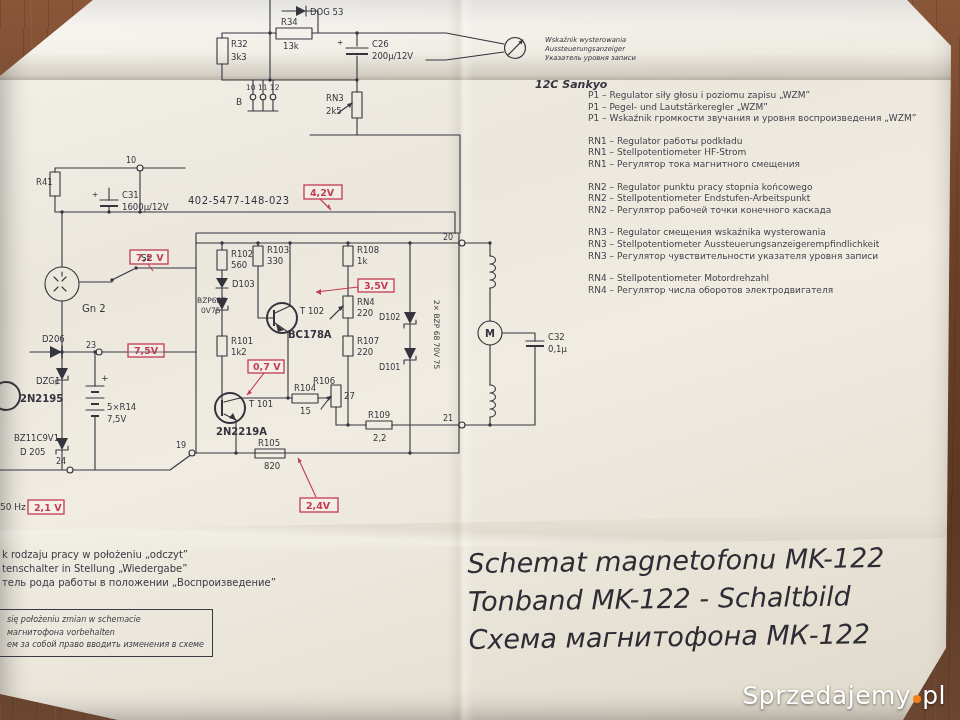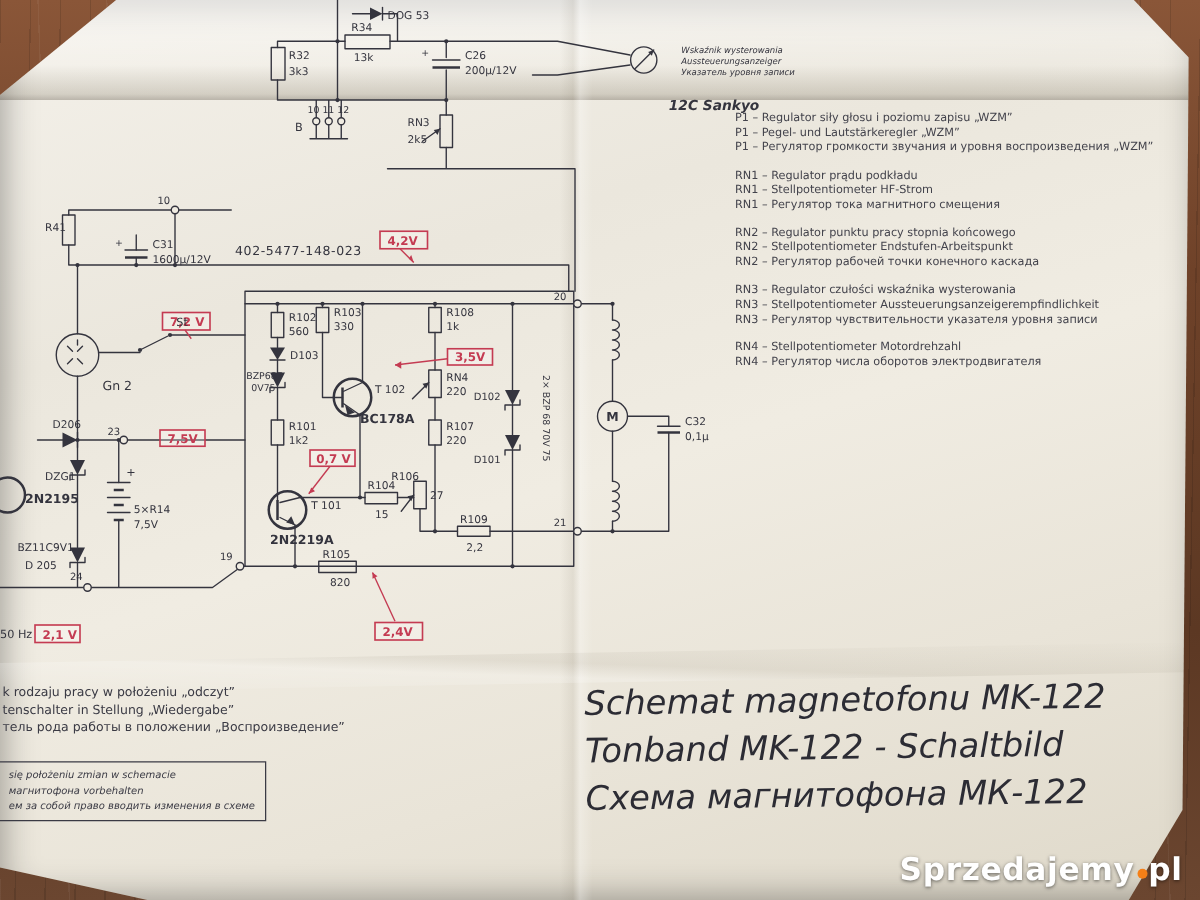--- a/index.html
+++ b/index.html
@@ -34,21 +34,21 @@
   .rf{fill:#c43b52;stroke:none}
   .term{stroke:#34343e;stroke-width:1.1;fill:#f0ece2}
   .legend{position:absolute;left:588px;top:90px;width:345px;color:#43434c;
     font-size:9px;line-height:11.6px}
   .legend .grp{margin-bottom:11px}
   .titles{position:absolute;left:468px;top:542px;font-style:italic;font-size:27px;line-height:38px;
     color:#2c2c34;transform:rotate(-0.8deg);white-space:nowrap}
   .note1{position:absolute;left:2px;top:548px;font-size:10px;line-height:14px;color:#3a3a44;white-space:nowrap}
   .note2{position:absolute;left:-8px;top:609px;border:1.3px solid #3a3a44;padding:4px 8px 4px 14px;
     font-style:italic;font-size:8px;line-height:12.5px;color:#3a3a44;white-space:nowrap}
-  .watermark{position:absolute;right:14px;bottom:10px;font-size:25px;font-weight:bold;color:#fff;
+  .watermark{position:absolute;right:14px;bottom:10px;font-size:25px;font-weight:normal;color:#fff;
     text-shadow:0 1px 3px rgba(0,0,0,.55);letter-spacing:.5px}
   .watermark .dot{display:inline-block;width:8px;height:8px;border-radius:50%;background:#f57f17;margin:0 1px 1px 2px}
 </style>
 </head>
 <body>
 
 <div class="photo">
   <div class="wood-grain"></div>
 
   <div class="paper">
@@ -295,34 +295,34 @@
         <text class="t8" x="443" y="240">20</text>
         <text class="t8" x="443" y="421">21</text>
         <text class="t9" x="0" y="510">50 Hz</text>
       </g>
     </svg>
 
     <div class="legend">
       <div class="grp">
         <div>P1 – Regulator siły głosu i poziomu zapisu „WZM”</div>
         <div>P1 – Pegel- und Lautstärkeregler „WZM”</div>
-        <div>P1 – Регулятор громкости звучания и уровня воспроизведения „WZM”</div>
-      </div>
-      <div class="grp">
-        <div>RN1 – Regulator prądu podkładu</div>
+        <div>P1 – Wskaźnik громкости звучания и уровня воспроизведения „WZM”</div>
+      </div>
+      <div class="grp">
+        <div>RN1 – Regulator работы podkładu</div>
         <div>RN1 – Stellpotentiometer HF-Strom</div>
         <div>RN1 – Регулятор тока магнитного смещения</div>
       </div>
       <div class="grp">
         <div>RN2 – Regulator punktu pracy stopnia końcowego</div>
         <div>RN2 – Stellpotentiometer Endstufen-Arbeitspunkt</div>
         <div>RN2 – Регулятор рабочей точки конечного каскада</div>
       </div>
       <div class="grp">
-        <div>RN3 – Regulator czułości wskaźnika wysterowania</div>
+        <div>RN3 – Regulator смещения wskaźnika wysterowania</div>
         <div>RN3 – Stellpotentiometer Aussteuerungsanzeigerempfindlichkeit</div>
         <div>RN3 – Регулятор чувствительности указателя уровня записи</div>
       </div>
       <div class="grp">
         <div>RN4 – Stellpotentiometer Motordrehzahl</div>
         <div>RN4 – Регулятор числа оборотов электродвигателя</div>
       </div>
     </div>
 
     <div class="note1">

